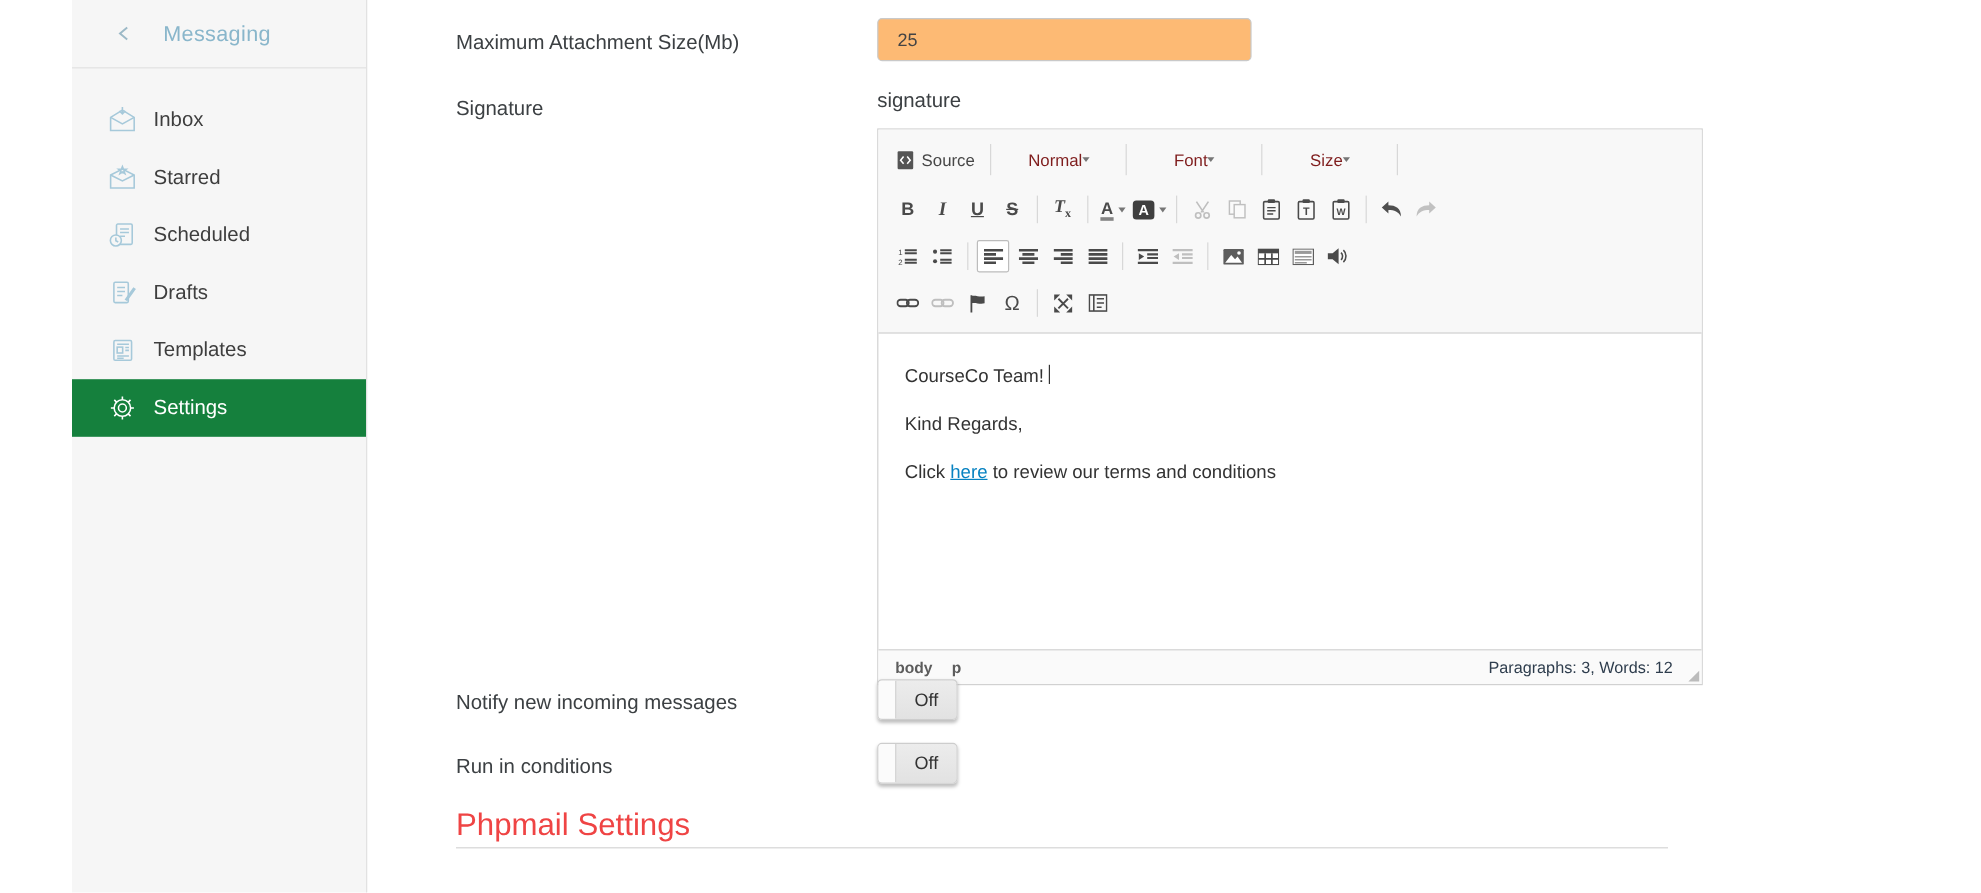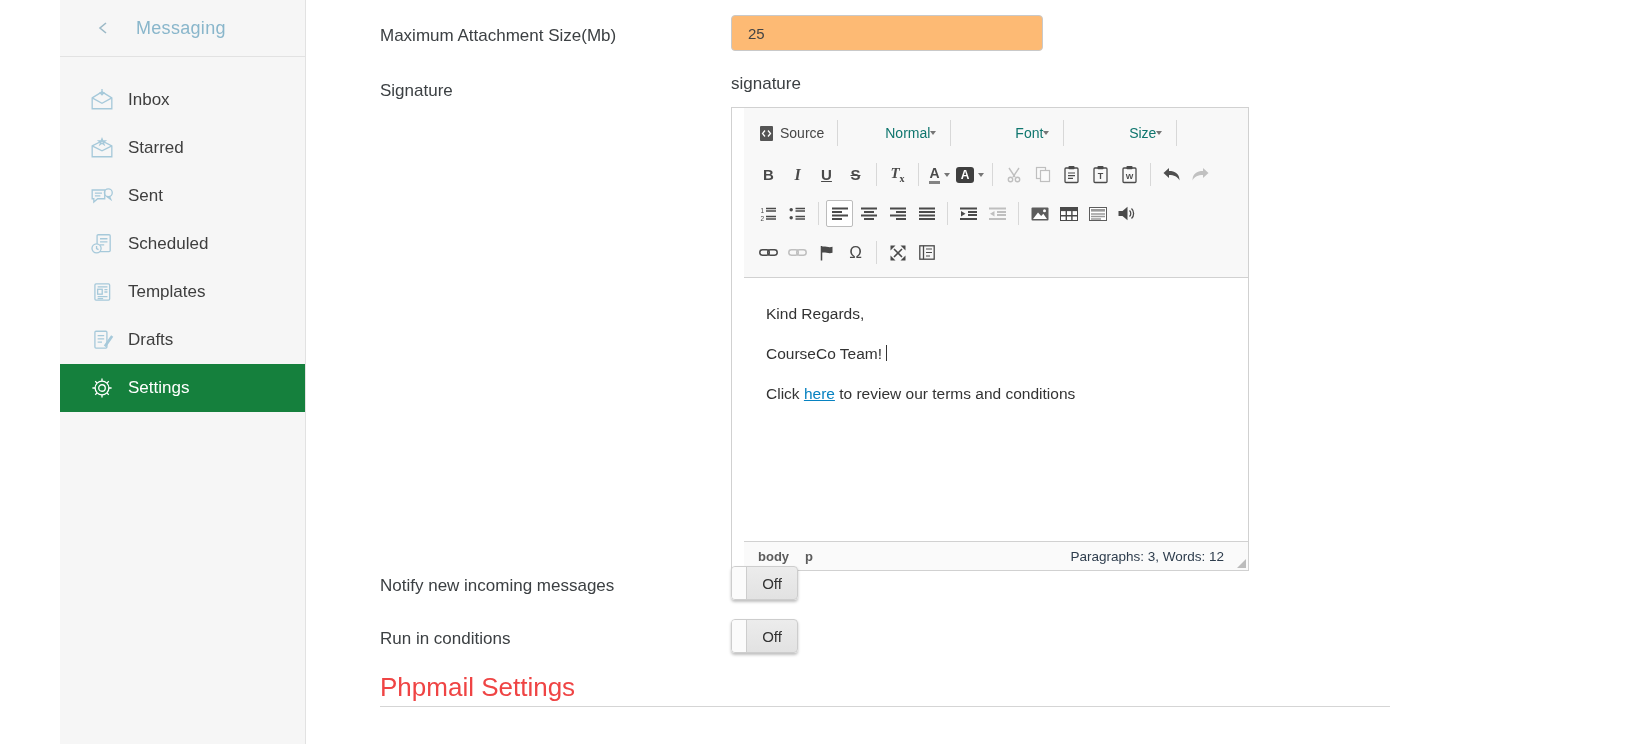--- a/index.html
+++ b/index.html
@@ -19,35 +19,35 @@
   .sb-item.active { background:#15803d; color:#fff; }
 
   
   .flabel { position:absolute; font-size:17px; color:#3c4043; }
   .text-input { position:absolute; left:731px; top:15px; width:312px; height:36px;
                 border:1px solid #c9c9c9; border-radius:4px; padding:0 16px;
                 font-size:15px; color:#444; font-family:"Liberation Sans",sans-serif; background:#fdba74; }
   .sig-field-label { position:absolute; left:731px; top:74px; font-size:17px; color:#3c4043; }
 
   
-  .editor { position:absolute; left:731px; top:107px; width:518px; height:464px;
-            border:1px solid #d1d1d1; display:flex; flex-direction:column; background:#fff;padding-left:12px; }
+  .editor { position:absolute; left:731px; top:107px; width:688px; height:464px;
+            border:1px solid #d1d1d1; display:flex; flex-direction:column; background:#fff; }
   .toolbar { background:#f8f8f8; border-bottom:1px solid #d1d1d1; padding:3px 10px 5px; }
   .tbrow { display:flex; align-items:center; }
   .tbrow.rowA { height:44px; }
   .tbrow.rowB, .tbrow.rowC, .tbrow.rowD { height:39px; }
   .tb { min-width:27px; height:27px; display:inline-flex; align-items:center; justify-content:center;
         border:1px solid transparent; border-radius:2px; margin:0 1px; color:#4a4a4a; cursor:pointer; }
   .tb.active { background:#fff; border-color:#bcbcbc; }
   .tb.dis { opacity:.32; }
   .sep { width:1px; height:23px; background:#d8d8d8; margin:0 6px; }
   .sepA { width:1px; height:26px; background:#d8d8d8; margin:0 8px; }
   .srcbtn { display:inline-flex; align-items:center; gap:6px; font-size:14px; color:#474747; padding:0 5px; cursor:pointer; }
-  .combo { display:inline-flex; align-items:center; justify-content:flex-end; font-size:14px;
-           color:#0f766e; padding:0 6px; width:96px; cursor:pointer; }
+  .combo { display:inline-flex; align-items:center; justify-content:center; font-size:14px;
+           color:#7f1d1d; padding:0 6px; width:96px; cursor:pointer; }
   .ddcaret { width:0; height:0; border-left:3.5px solid transparent; border-right:3.5px solid transparent;
              border-top:4px solid #767676; }
   .glyph-b { font-weight:bold; font-size:15px; }
   .glyph-i { font-family:"Liberation Serif",serif; font-style:italic; font-weight:bold; font-size:16px; }
   .glyph-u { text-decoration:underline; font-weight:bold; font-size:15px; }
   .glyph-s { text-decoration:line-through; font-weight:bold; font-size:15px; }
   .tx { font-family:"Liberation Serif",serif; font-style:italic; font-weight:bold; font-size:15px; }
   .tx .sub { font-size:10px; font-style:normal; vertical-align:sub; }
   .colorA { font-weight:bold; font-size:14px; line-height:1; padding-bottom:1px; border-bottom:3px solid #848484; }
   .bgA { background:#3f3f3f; color:#fff; font-weight:bold; font-size:12px; width:18px; height:16px;
@@ -111,59 +111,48 @@
             <path d="M2 9 L11 4.5 L20 9 V19 H2 Z"></path>
               <path d="M2 9 L11 13.5 L20 9"></path>
             <path d="M11 2.6 L11.8 4.6 L13.9 4.6 L12.2 5.9 L12.9 7.9 L11 6.7 L9.1 7.9 L9.8 5.9 L8.1 4.6 L10.2 4.6 Z"></path>
           </svg>
         </span>
         <span>Starred</span>
       </li>
       <li class="sb-item">
         <span class="icn">
           <svg width="24" height="24" viewBox="0 0 22 22" fill="none" stroke="#a6c9da" stroke-width="1.2">
-            <path d="M2 5.5 H13.5 V13.5 H7 L3.5 16.5 V13.5 H2 Z"></path>
-            <path d="M4.5 8.3 H11 M4.5 10.8 H9.5"></path>
-            <circle cx="16.8" cy="8" r="3.6"></circle>
-              <path d="M17.8 11.2 L19 14 L15.6 11.6"></path>
-          </svg>
-        </span>
-        <span>Sent</span>
-      </li>
-      <li class="sb-item">
-        <span class="icn">
-          <svg width="24" height="24" viewBox="0 0 22 22" fill="none" stroke="#a6c9da" stroke-width="1.2">
             <rect x="6.5" y="2.5" width="12" height="15.5" rx="1"></rect>
             <path d="M9.2 6.2 H16 M9.2 9 H16 M9.2 11.8 H13"></path>
             <circle cx="6" cy="15" r="4.2" fill="#f6f6f6"></circle>
             <path d="M6 12.8 V15.2 L7.8 16.2"></path>
           </svg>
         </span>
         <span>Scheduled</span>
+      </li>
+      <li class="sb-item">
+        <span class="icn">
+          <svg width="24" height="24" viewBox="0 0 22 22" fill="none" stroke="#a6c9da" stroke-width="1.2">
+            <rect x="4.5" y="3" width="11" height="15.5" rx="1"></rect>
+            <path d="M7 7 H13 M7 10 H13 M7 13 H11"></path>
+            <path d="M13.5 16 L19.5 7.5 L20.5 8.2 L14.5 16.7 Z"></path>
+          </svg>
+        </span>
+        <span>Drafts</span>
       </li>
       <li class="sb-item">
         <span class="icn">
           <svg width="24" height="24" viewBox="0 0 22 22" fill="none" stroke="#a6c9da" stroke-width="1.2">
             <rect x="4.5" y="3.5" width="13.5" height="15" rx="1"></rect>
             <path d="M7 6.3 H16"></path>
             <rect x="7" y="8.5" width="4.2" height="4.5"></rect>
             <path d="M13.2 8.8 H16 M13.2 11 H16 M7 15.3 H16 M7 17 H12"></path>
           </svg>
         </span>
         <span>Templates</span>
-      </li>
-      <li class="sb-item">
-        <span class="icn">
-          <svg width="24" height="24" viewBox="0 0 22 22" fill="none" stroke="#a6c9da" stroke-width="1.2">
-            <rect x="4.5" y="3" width="11" height="15.5" rx="1"></rect>
-            <path d="M7 7 H13 M7 10 H13 M7 13 H11"></path>
-            <path d="M13.5 16 L19.5 7.5 L20.5 8.2 L14.5 16.7 Z"></path>
-          </svg>
-        </span>
-        <span>Drafts</span>
       </li>
       <li class="sb-item active">
         <span class="icn">
           <svg width="24" height="24" viewBox="0 0 22 22" fill="none" stroke="#ffffff" stroke-width="1.2">
             <circle cx="11" cy="11" r="3"></circle>
               <circle cx="11" cy="11" r="6.3"></circle>
             <path d="M11 4.7 V2.2 M11 17.3 V19.8 M4.7 11 H2.2 M17.3 11 H19.8
                      M6.5 6.5 L4.8 4.8 M15.5 6.5 L17.2 4.8 M6.5 15.5 L4.8 17.2 M15.5 15.5 L17.2 17.2"></path>
           </svg>
         </span>
@@ -397,22 +386,22 @@
           <svg width="16" height="15" viewBox="0 0 16 15">
             <rect x="0.8" y="0.8" width="14.4" height="13.4" fill="none" stroke="#4a4a4a" stroke-width="1.3"></rect>
             <path d="M4.5 0.8 V14.2" stroke="#4a4a4a" stroke-width="1.3"></path>
             <path d="M7 4 H13 M7 7.5 H13 M7 11 H11" stroke="#4a4a4a" stroke-width="1.2"></path>
           </svg>
         </span>
       </div>
     </div>
 
     <div class="ed-content">
+      <p><span>CourseCo Team!</span><span class="caret-line"></span></p>
       <p><span>Kind Regards,</span></p>
-      <p><span>CourseCo Team!</span><span class="caret-line"></span></p>
       <p><span>Click </span><a>here</a><span> to review our terms and conditions</span></p>
     </div>
 
     <div class="ed-footer">
       <div class="elpath">
         <span>body</span>
         <span>p</span>
       </div>
       <div class="stats">Paragraphs: 3, Words: 12</div>
       <div class="resize"></div>

